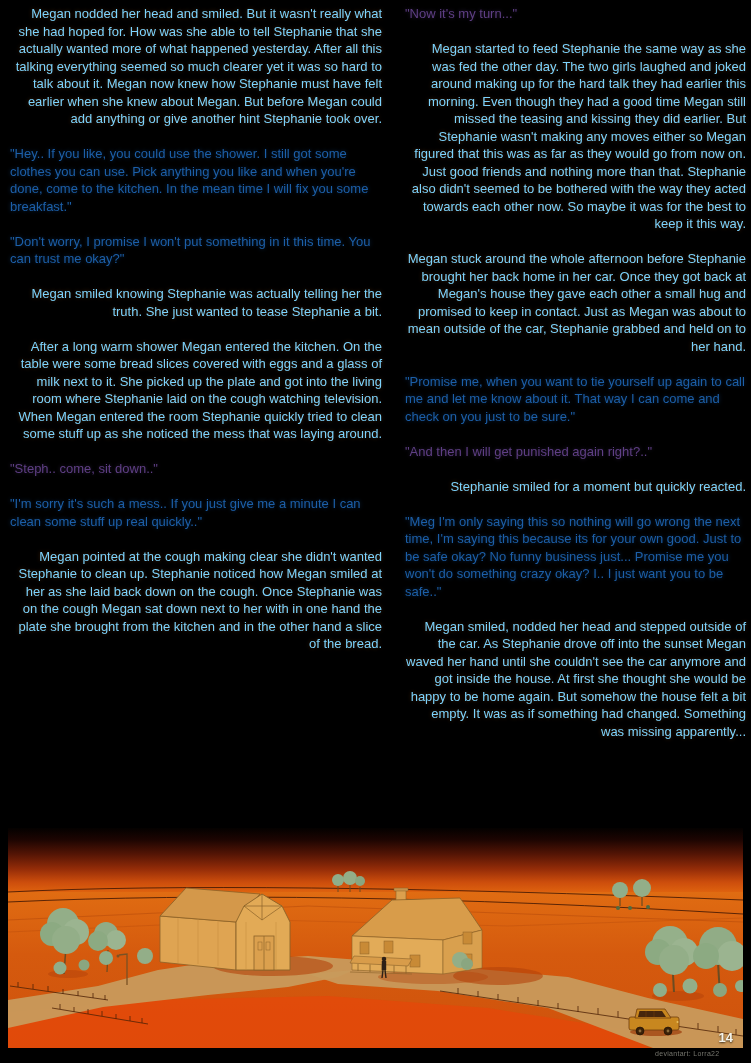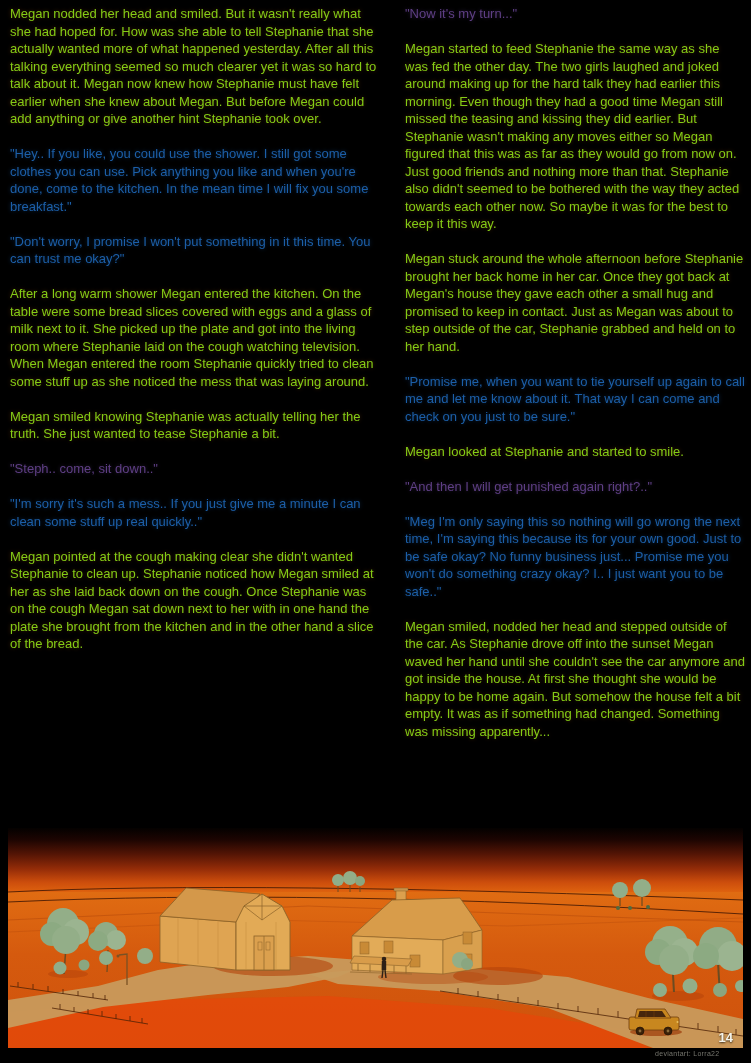--- a/index.html
+++ b/index.html
@@ -6,21 +6,21 @@
   body{
     width:751px;height:1063px;position:relative;overflow:hidden;
     background:#000;
     font-family:"Liberation Sans",sans-serif;
   }
   .page{position:absolute;inset:0;background:#000;}
   .col{position:absolute;top:5px;font-size:13px;line-height:17.5px;letter-spacing:0;}
   .col p{margin:0 0 17.5px 0;}
   .col.left{left:10px;width:372px;}
   .col.right{left:405px;width:341px;}
-  p.narration{color:#84cc16;text-shadow:0 0 4px rgba(205,105,25,.35);}
+  p.narration{color:#7dd3fc;text-shadow:0 0 4px rgba(205,105,25,.35);text-align:right;}
   p.stephanie{color:#1c5fa8;text-shadow:0 0 4px rgba(30,100,180,.45);}
   p.megan{color:#5f3f85;text-shadow:0 0 4px rgba(100,70,140,.45);}
   .artwork{position:absolute;left:8px;top:828px;width:735px;height:220px;}
   .artwork svg{display:block;}
   .page-number{
     position:absolute;right:10px;bottom:3px;
     font-size:13px;font-weight:bold;color:#f4f4ec;
     text-shadow:0 1px 2px rgba(0,0,0,.7);
   }
   .credit{
@@ -30,34 +30,34 @@
 </style>
 </head>
 <body>
 
 <div class="page">
 
   <div class="col left">
     <p class="narration">Megan nodded her head and smiled. But it wasn't really what she had hoped for. How was she able to tell Stephanie that she actually wanted more of what happened yesterday. After all this talking everything seemed so much clearer yet it was so hard to talk about it. Megan now knew how Stephanie must have felt earlier when she knew about Megan. But before Megan could add anything or give another hint Stephanie took over.</p>
     <p class="stephanie">"Hey.. If you like, you could use the shower. I still got some clothes you can use. Pick anything you like and when you're done, come to the kitchen. In the mean time I will fix you some breakfast."</p>
     <p class="stephanie">"Don't worry, I promise I won't put something in it this time. You can trust me okay?"</p>
+    <p class="narration">Megan smiled knowing Stephanie was actually telling her the truth. She just wanted to tease Stephanie a bit.</p>
     <p class="narration">After a long warm shower Megan entered the kitchen. On the table were some bread slices covered with eggs and a glass of milk next to it. She picked up the plate and got into the living room where Stephanie laid on the cough watching television. When Megan entered the room Stephanie quickly tried to clean some stuff up as she noticed the mess that was laying around.</p>
-    <p class="narration">Megan smiled knowing Stephanie was actually telling her the truth. She just wanted to tease Stephanie a bit.</p>
     <p class="megan">"Steph.. come, sit down.."</p>
     <p class="stephanie">"I'm sorry it's such a mess.. If you just give me a minute I can clean some stuff up real quickly.."</p>
     <p class="narration">Megan pointed at the cough making clear she didn't wanted Stephanie to clean up. Stephanie noticed how Megan smiled at her as she laid back down on the cough. Once Stephanie was on the cough Megan sat down next to her with in one hand the plate she brought from the kitchen and in the other hand a slice of the bread.</p>
   </div>
 
   <div class="col right">
     <p class="megan">"Now it's my turn..."</p>
     <p class="narration">Megan started to feed Stephanie the same way as she was fed the other day. The two girls laughed and joked around making up for the hard talk they had earlier this morning. Even though they had a good time Megan still missed the teasing and kissing they did earlier. But Stephanie wasn't making any moves either so Megan figured that this was as far as they would go from now on. Just good friends and nothing more than that. Stephanie also didn't seemed to be bothered with the way they acted towards each other now. So maybe it was for the best to keep it this way.</p>
-    <p class="narration">Megan stuck around the whole afternoon before Stephanie brought her back home in her car. Once they got back at Megan's house they gave each other a small hug and promised to keep in contact. Just as Megan was about to step outside of the car, Stephanie grabbed and held on to her hand.</p>
+    <p class="narration">Megan stuck around the whole afternoon before Stephanie brought her back home in her car. Once they got back at Megan's house they gave each other a small hug and promised to keep in contact. Just as Megan was about to mean outside of the car, Stephanie grabbed and held on to her hand.</p>
     <p class="stephanie">"Promise me, when you want to tie yourself up again to call me and let me know about it. That way I can come and check on you just to be sure."</p>
-    <p class="narration">Megan looked at Stephanie and started to smile.</p>
     <p class="megan">"And then I will get punished again right?.."</p>
+    <p class="narration">Stephanie smiled for a moment but quickly reacted.</p>
     <p class="stephanie">"Meg I'm only saying this so nothing will go wrong the next time, I'm saying this because its for your own good. Just to be safe okay? No funny business just... Promise me you won't do something crazy okay? I.. I just want you to be safe.."</p>
     <p class="narration">Megan smiled, nodded her head and stepped outside of the car. As Stephanie drove off into the sunset Megan waved her hand until she couldn't see the car anymore and got inside the house. At first she thought she would be happy to be home again. But somehow the house felt a bit empty. It was as if something had changed. Something was missing apparently...</p>
   </div>
 
   <div class="artwork">
     <svg width="735" height="220" viewBox="0 0 735 220">
       <defs>
         <linearGradient id="skyG" x1="0" y1="0" x2="0" y2="1">
           <stop offset="0" stop-color="#040100"></stop>
           <stop offset="0.18" stop-color="#1d0502"></stop>

